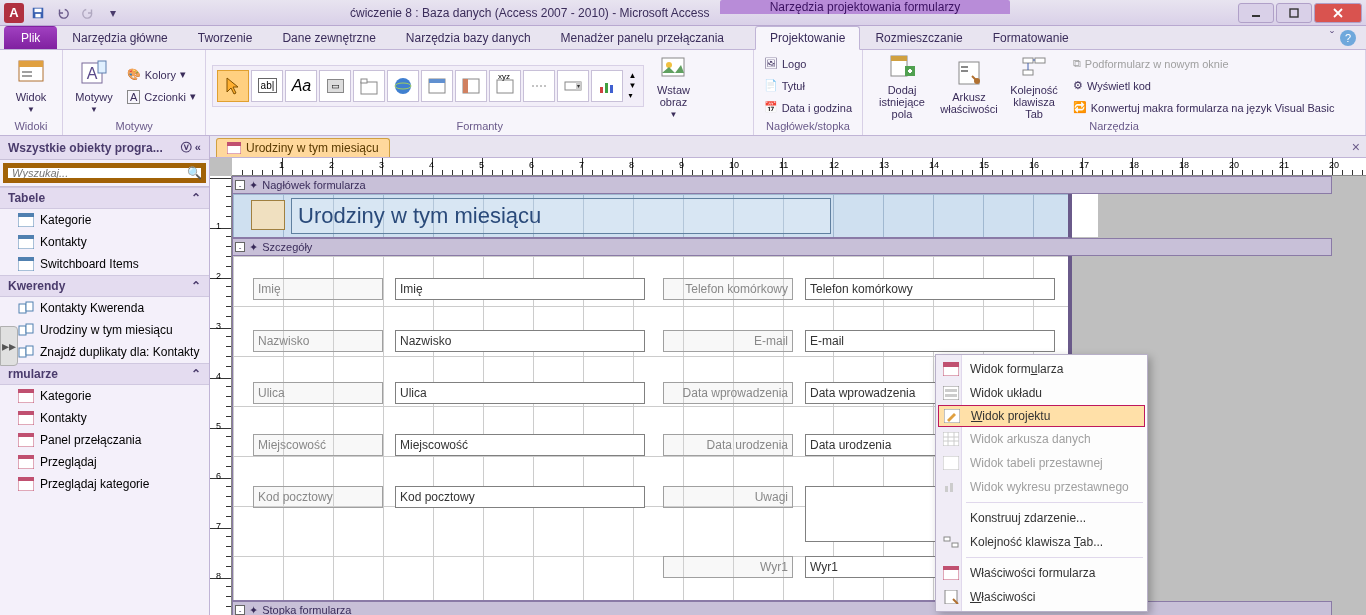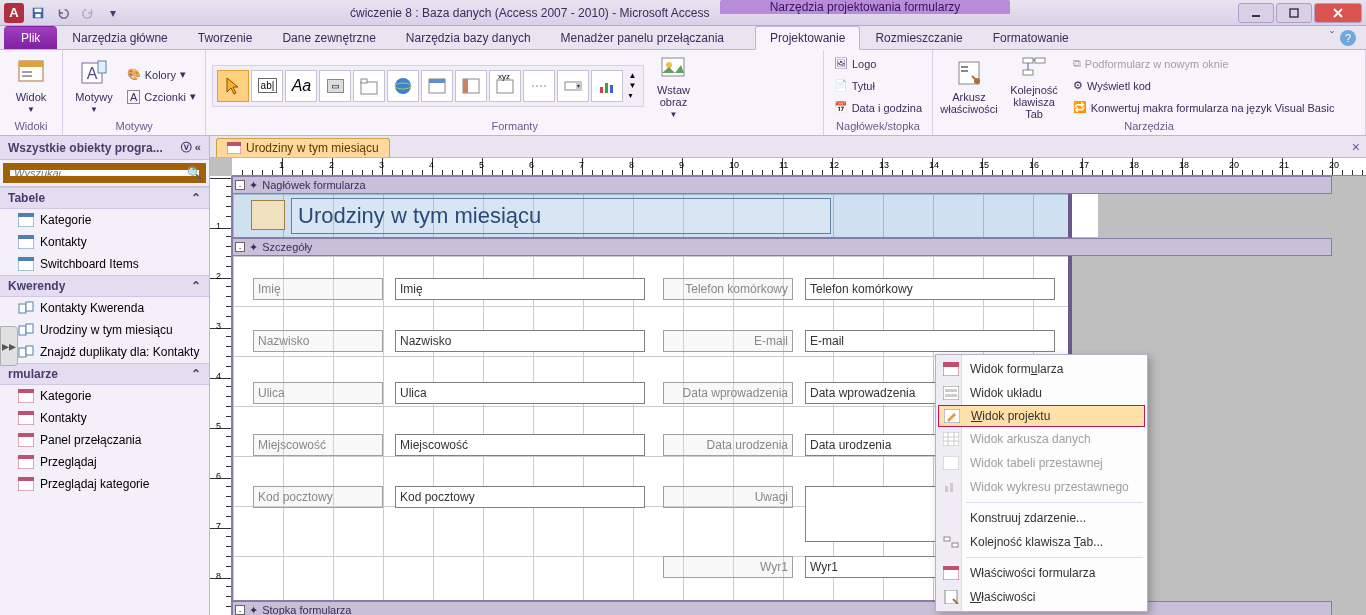--- a/index.html
+++ b/index.html
@@ -39,21 +39,21 @@
   .smallrow { display:flex; align-items:center; gap:4px; height:20px; font-size:11px; color:#3a2c5a; padding:0 4px; cursor:pointer;}
   .ctrlbox { width:32px; height:32px; border:1px solid #c8c0d8; background:#fff; display:flex; align-items:center; justify-content:center; cursor:pointer;}
   .ctrlbox.sel { background:#ffd080; border-color:#e0a030;}
   .controls-gallery { display:flex; gap:2px; align-items:center; background:#f2eef8; padding:4px; border:1px solid #d8d0e6;}
 
   
   .main { display:flex; height:calc(615px - 26px - 24px - 86px); position:relative;}
   .navpane { width:210px; background:#f4f0fa; border-right:1px solid #c0b4d6; display:flex; flex-direction:column; font-size:12px;}
   .navpane .navhdr { display:flex; align-items:center; justify-content:space-between; padding:4px 8px; background:#e4dcf0; border-bottom:1px solid #c8c0d8; font-weight:600; color:#4a3b6c;}
   .navpane .searchrow { padding:3px; border-bottom:1px solid #c8c0d8;}
-  .navpane input { width:100%; height:20px; border:7px solid #a16207; padding:0 18px 0 4px; font-style:italic; color:#888; font-size:11px;}
+  .navpane input { width:100%; height:20px; border:5px solid #a16207; padding:0 18px 0 4px; font-style:italic; color:#888; font-size:11px;}
   .navpane .searchwrap { position:relative;}
   .navpane .searchwrap .sicon { position:absolute; right:4px; top:3px; color:#6a5a8a;}
   .navgroup-title { background:#e4dcf0; padding:3px 8px; font-weight:600; color:#4a3b6c; border-top:1px solid #d0c8e0; border-bottom:1px solid #d0c8e0; display:flex; justify-content:space-between; align-items:center;}
   .navitem { display:flex; align-items:center; gap:6px; padding:4px 8px 4px 18px; cursor:pointer;}
   .navitem .nicon { width:16px; height:14px; display:flex; align-items:center; justify-content:center;}
   
   .collapse-handle { position:absolute; left:0px; top:190px; width:18px; height:40px; background:#e0e0e0; border:1px solid #b0b0b0; display:flex; align-items:center; justify-content:center; font-size:14px; color:#555; z-index:5; border-radius:0 4px 4px 0;}
 
   
   .canvas-wrap { flex:1; display:flex; flex-direction:column; background:#bfbfbf; position:relative;}
@@ -310,20 +310,31 @@
             <span>📅</span>
             <span>Data i godzina</span>
           </div>
       </div>
     </div>
     <div class="glabel">Nagłówek/stopka</div>
   </div>
 
   <div class="group" style="flex:0 0 auto;">
     <div class="gbody">
+      <div class="bigbtn" style="width:66px;">
+        <div class="ico">
+            <svg width="30" height="30" viewBox="0 0 30 30">
+              <rect x="4" y="4" width="16" height="20" fill="#fff" stroke="#888"></rect>
+              <rect x="4" y="4" width="16" height="5" fill="#d0a040"></rect>
+              <rect x="18" y="14" width="10" height="10" fill="#50a050"></rect>
+              <path d="M21 19 L25 19 M23 17 L23 21" stroke="#fff" stroke-width="2"></path>
+            </svg>
+          </div>
+        <span>Dodaj istniejące pola</span>
+      </div>
       <div class="bigbtn" style="width:60px;">
         <div class="ico">
             <svg width="30" height="30" viewBox="0 0 30 30">
               <rect x="5" y="4" width="20" height="22" fill="#fff" stroke="#888"></rect>
               <rect x="7" y="8" width="7" height="2" fill="#888"></rect>
               <rect x="7" y="12" width="7" height="2" fill="#888"></rect>
               <path d="M18 18 L24 24" stroke="#b07030" stroke-width="2"></path>
               <circle cx="23" cy="23" r="3" fill="#b07030"></circle>
             </svg>
           </div>

